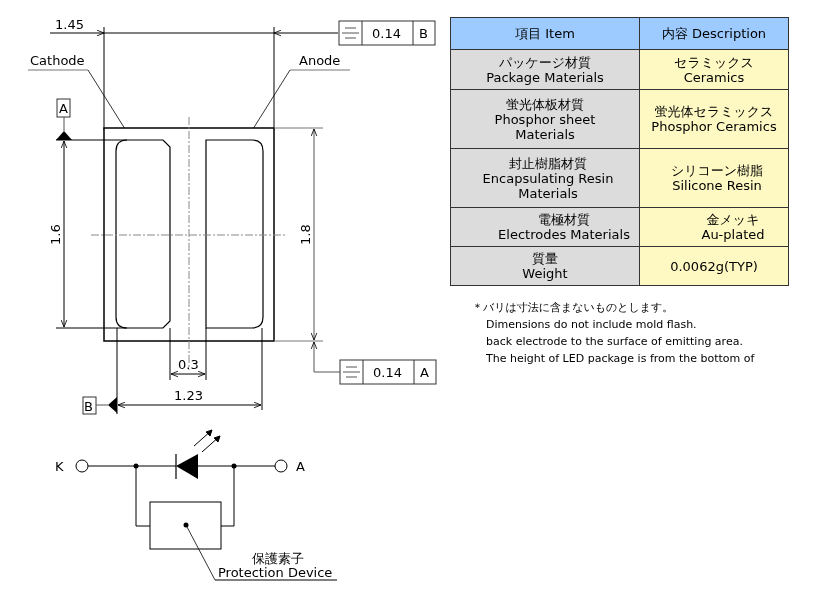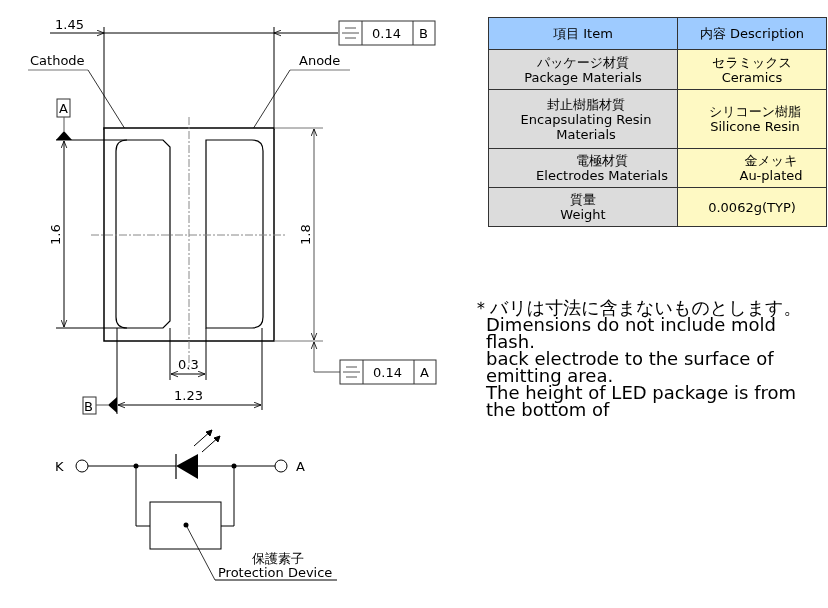--- a/index.html
+++ b/index.html
@@ -1,33 +1,33 @@
 <!DOCTYPE html>
 <html><head>
 <meta charset="utf-8">
 <style>
   html, body { margin: 0; padding: 0; background: #ffffff; }
   body { width: 828px; height: 608px; position: relative; overflow: hidden;
          font-family: "DejaVu Sans", sans-serif; color: #000; }
   #drawing { position: absolute; left: 0; top: 0; }
   #drawing text { font-family: "DejaVu Sans", sans-serif; font-size: 13px; fill: #000; }
-  .spec-table { position: absolute; left: 488px; top: 17px; width: 339px;
+  .spec-table { position: absolute; left: 450px; top: 17px; width: 339px;
                 border-collapse: collapse; font-size: 13px; }
   .spec-table td, .spec-table th { border: 1.5px solid #333; text-align: center;
                 vertical-align: middle; padding: 1px 2px; line-height: 15px; font-weight: normal; }
   .spec-table th { background: #9ecbff; height: 29px; }
   .spec-table td.item { background: #dcdcdc; width: 146px; }
   .spec-table td.desc { background: #fef9c3; }
   .spec-table tr.r1 td { height: 37px; }
   .spec-table tr.r2 td { height: 56px; }
   .spec-table tr.r3 td { height: 56px; padding-left: 8px; }
   .spec-table tr.r4 td { height: 36px; padding-left: 40px; }
   .spec-table tr.r5 td { height: 36px; }
   .line { display: block; }
-  .notes { position: absolute; left: 472px; top: 299px; font-size: 18px; line-height: 17px; }
+  .notes { position: absolute; left: 472px; top: 299px; font-size: 11px; line-height: 17px; }
   .note-en { padding-left: 14px; display: block; }
   .note-jp { display: block; }
 </style>
 </head>
 <body>
 
 <svg id="drawing" width="828" height="608" viewBox="0 0 828 608">
   <defs>
     <marker id="arr" viewBox="0 0 10 10" refX="10" refY="5" markerWidth="7" markerHeight="7" orient="auto-start-reverse">
       <path d="M0,1 L10,5 L0,9" fill="none" stroke="#000" stroke-width="1.2"></path>
@@ -175,20 +175,31 @@
   <tr class="r1">
     <td class="item">
       <span class="line">パッケージ材質</span>
           <span class="line">Package Materials</span>
     </td>
     <td class="desc">
       <span class="line">セラミックス</span>
           <span class="line">Ceramics</span>
     </td>
   </tr>
+  <tr class="r2">
+    <td class="item">
+      <span class="line">蛍光体板材質</span>
+          <span class="line">Phosphor sheet</span>
+          <span class="line">Materials</span>
+    </td>
+    <td class="desc">
+      <span class="line">蛍光体セラミックス</span>
+          <span class="line">Phosphor Ceramics</span>
+    </td>
+  </tr>
   <tr class="r3">
     <td class="item">
       <span class="line">封止樹脂材質</span>
           <span class="line">Encapsulating Resin</span>
           <span class="line">Materials</span>
     </td>
     <td class="desc">
       <span class="line">シリコーン樹脂</span>
           <span class="line">Silicone Resin</span>
     </td>

